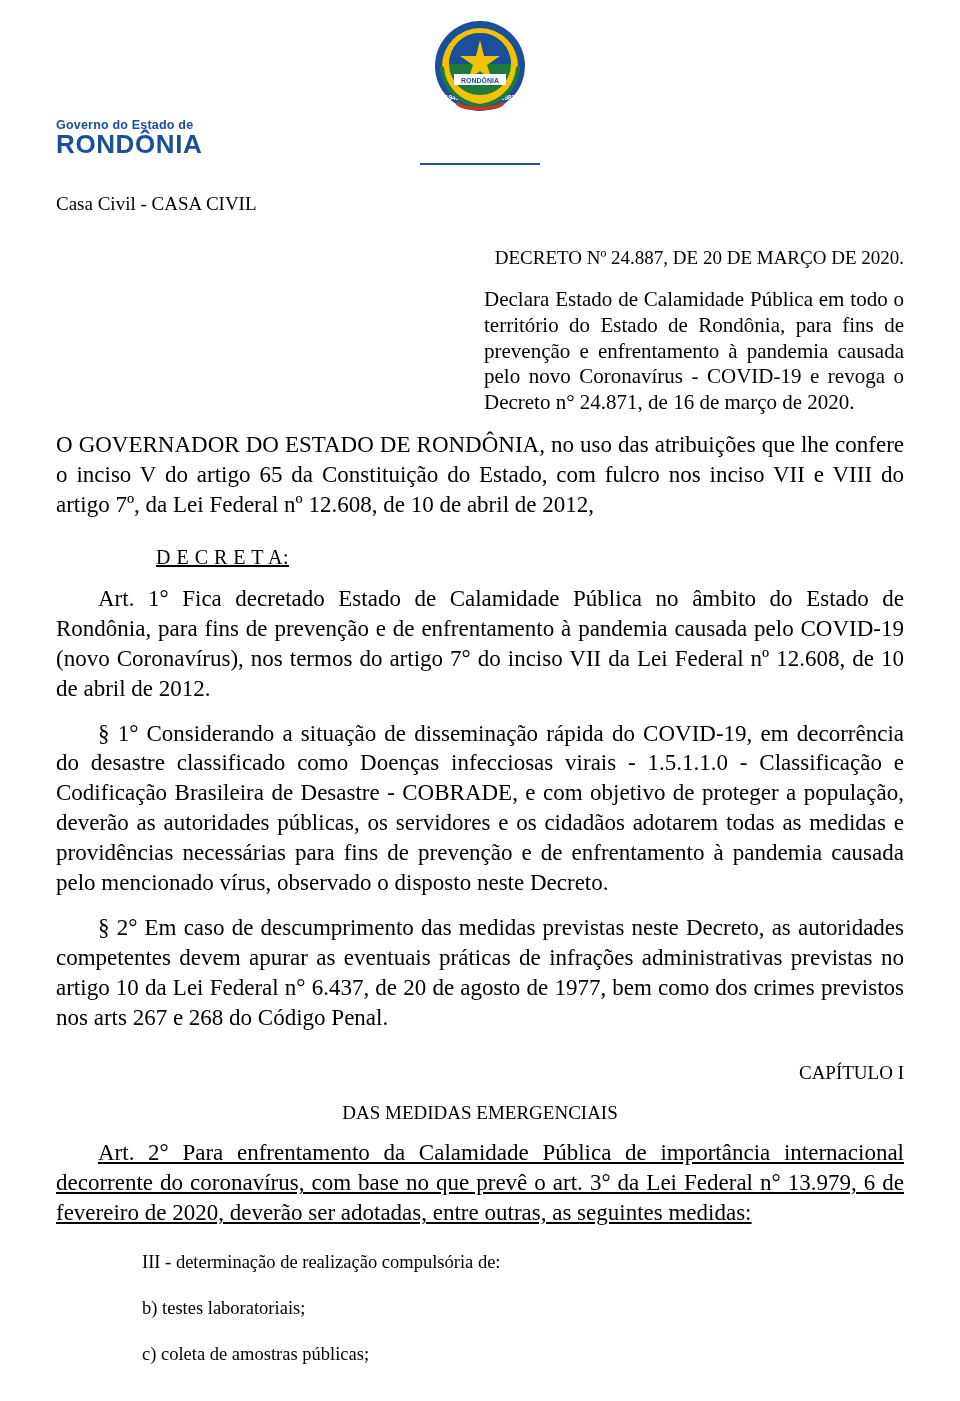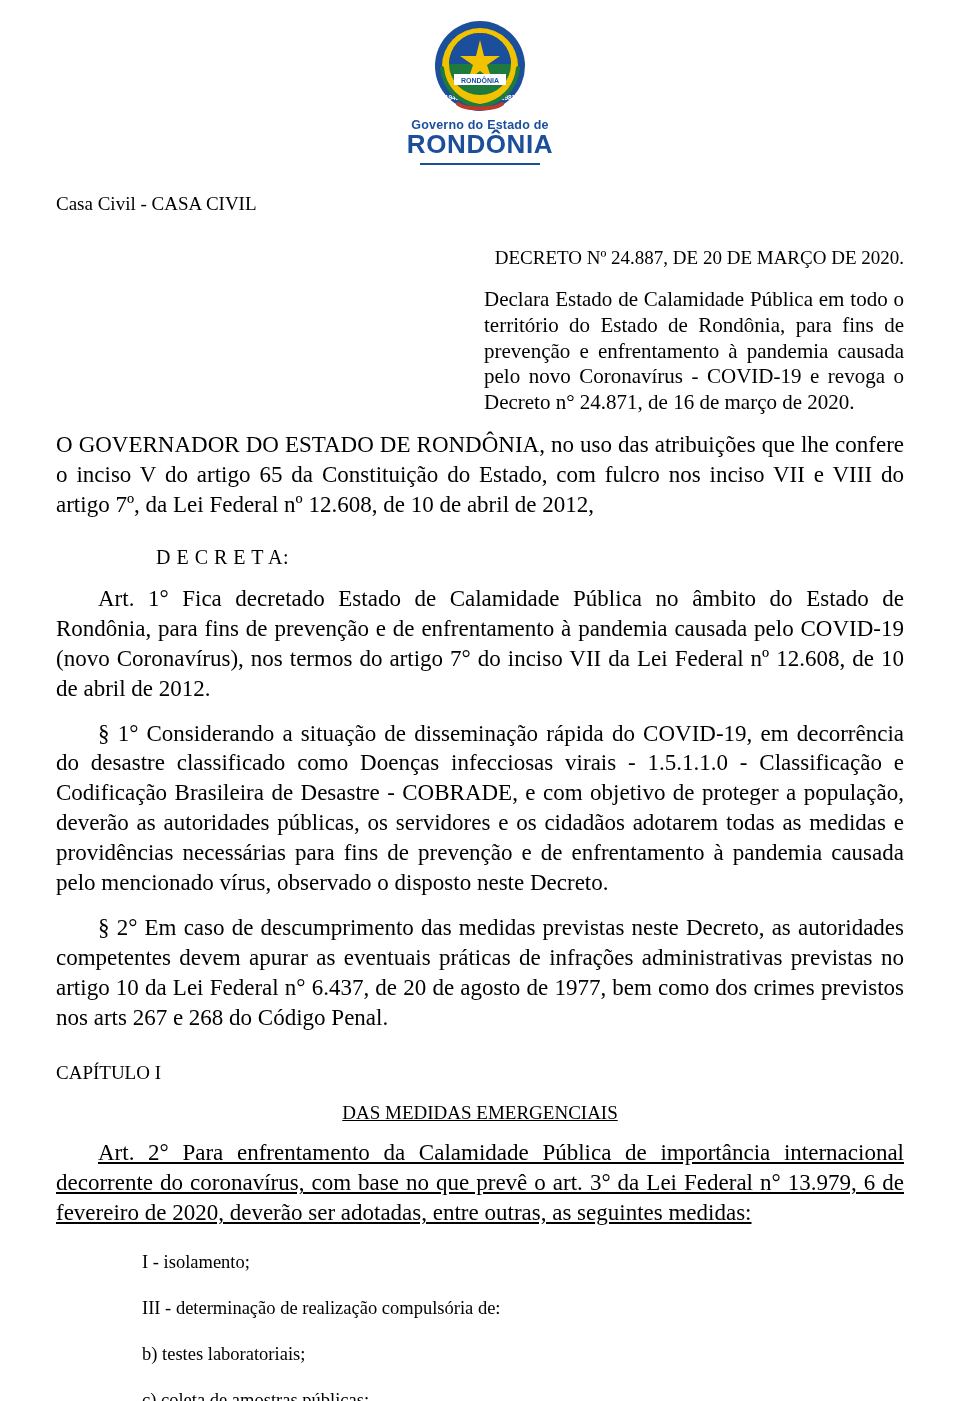--- a/index.html
+++ b/index.html
@@ -17,21 +17,20 @@
   .page {
     width: 960px;
     height: 1401px;
     box-sizing: border-box;
     padding: 18px 56px 0 56px;
     position: relative;
   }
 
   
   .brand {
-    text-align: center;
     margin-bottom: 0;
   }
   .crest {
     width: 96px;
     height: 96px;
     margin: 0 auto;
     position: relative;
   }
   .crest svg { display: block; }
   .brand-sub {
@@ -92,32 +91,31 @@
   }
   p.body.indent { text-indent: 42px; }
   p.body.tight { margin-top: 14px; text-decoration: underline; }
 
   .decreta {
     font-size: 20px;
     margin-top: 26px;
     margin-left: 100px;
     letter-spacing: .5px;
   }
-  .decreta span { }
+  .decreta span { text-decoration: underline; }
 
   .chapter {
-    text-align: left;
+    text-align: right;
     font-size: 19px;
     margin-top: 30px;
   }
   .chapter-sub {
     text-align: center;
     font-size: 19px;
     margin-top: 18px;
-    text-decoration: underline;
   }
 
   .item {
     font-size: 18.5px;
     line-height: 1.3;
     margin: 22px 0 0 0;
     padding-left: 86px;
   }
   .item.sub { padding-left: 86px; }
 </style>
@@ -173,18 +171,17 @@
 
   <p class="body indent">§ 1°  Considerando a situação de disseminação rápida do COVID-19, em decorrência do desastre classificado como Doenças infecciosas virais  - 1.5.1.1.0 - Classificação e Codificação Brasileira de Desastre - COBRADE, e com objetivo de proteger a população, deverão as autoridades públicas, os servidores e os cidadãos adotarem todas as medidas e providências necessárias para fins de prevenção e de enfrentamento à pandemia causada pelo mencionado vírus, observado o disposto neste Decreto.</p>
 
   <p class="body indent">§ 2°  Em caso de descumprimento das medidas previstas neste Decreto, as autoridades competentes devem apurar as eventuais práticas de infrações administrativas previstas no artigo 10 da Lei Federal n° 6.437, de 20 de agosto de 1977, bem como dos crimes previstos nos arts 267 e 268 do Código Penal.</p>
 
   <div class="chapter">CAPÍTULO I</div>
   <div class="chapter-sub">DAS MEDIDAS EMERGENCIAIS</div>
 
   <p class="body indent tight">Art. 2°  Para enfrentamento da Calamidade Pública de importância internacional decorrente do coronavírus, com base no que prevê o art. 3° da Lei Federal n° 13.979, 6 de fevereiro de 2020, deverão ser adotadas, entre outras, as seguintes medidas:</p>
 
-  <p class="item">I - isolamento;</p>
   <p class="item">III - determinação de realização compulsória de:</p>
   <p class="item sub">b) testes laboratoriais;</p>
   <p class="item sub">c) coleta de amostras públicas;</p>
 
 </div>
 
 </body></html>

